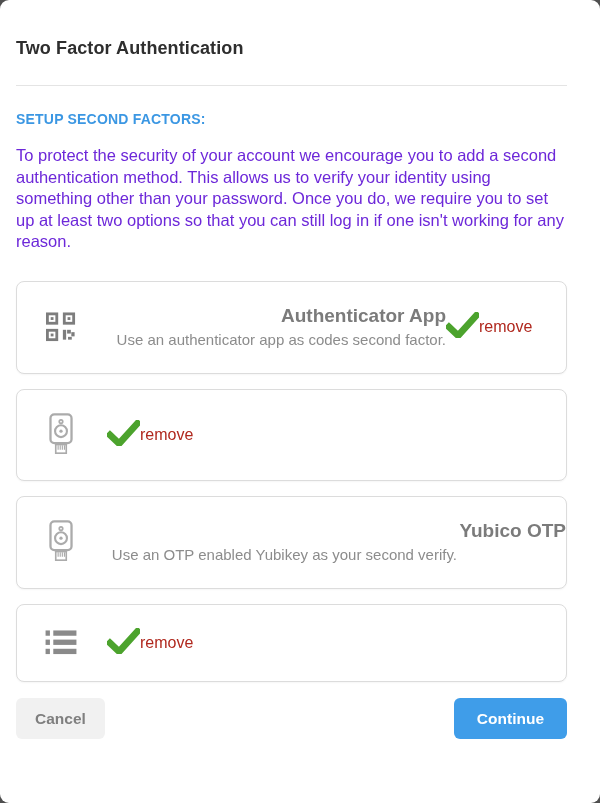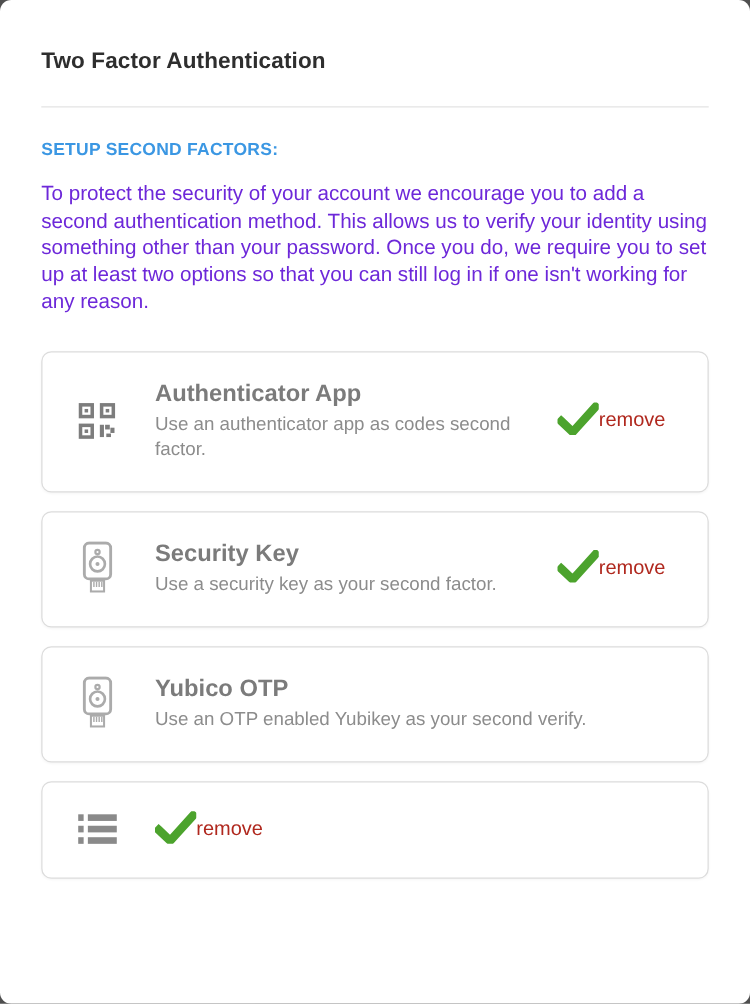--- a/index.html
+++ b/index.html
@@ -4,21 +4,21 @@
 <style>
   html,body{margin:0;padding:0;}
   body{
     background:#4f4f4f;
     font-family:"Liberation Sans","DejaVu Sans",sans-serif;
     width:600px;height:803px;overflow:hidden;
   }
   .modal{
     width:600px;height:803px;box-sizing:border-box;
     background:#ffffff;border-radius:9px;
-    padding:30px 33px 0 33px;position:relative;overflow:hidden;
+    padding:30px 33px 0 16px;position:relative;overflow:hidden;
   }
   .page-title{
     font-size:18px;font-weight:700;color:#2e2e2e;
     margin:8px 0 0 0;letter-spacing:.1px;
   }
   .divider{
     border:none;border-top:1px solid #e4e4e4;
     margin:26px 0 25px 0;
   }
   .intro-label{
@@ -26,21 +26,21 @@
     letter-spacing:.2px;margin-bottom:18px;
   }
   .intro-body{
     font-size:16.5px;color:#6d28d9;line-height:21.5px;margin:0;
   }
   .factor-list{margin-top:28px;}
   .factor-card{
     border:1px solid #dcdcdc;border-radius:8px;background:#fff;
     box-shadow:0 1px 2px rgba(0,0,0,.04);
     display:flex;align-items:center;
-    padding:23px 0 23px 22px;margin-bottom:15px;
+    padding:23px 0 23px 22px;margin-bottom:15px;text-align:right;
   }
   .icon-wrap{width:44px;display:flex;justify-content:center;align-items:center;margin-right:24px;}
   .factor-text{flex:1;min-width:0;}
   .factor-title{font-size:19px;font-weight:700;color:#7b7b7b;}
   .factor-desc{font-size:15px;color:#8c8c8c;line-height:20px;margin-top:3px;max-width:350px;}
   .status-col{
     width:92px;margin-right:28px;flex:none;
     display:flex;flex-direction:row;align-items:center;
   }
   .check-svg{margin-bottom:4px;}
@@ -115,24 +115,20 @@
           <rect x="3" y="1.5" width="22" height="30" rx="4" stroke-width="2.4"></rect>
           <circle cx="14" cy="9" r="1.8" stroke-width="1.8"></circle>
           <circle cx="14" cy="19" r="6.2" stroke-width="2.2"></circle>
           <rect x="8.5" y="33" width="11" height="9" stroke-width="1.7"></rect>
           <path d="M11 33.8v4.5 M13.2 33.8v4.5 M15.4 33.8v4.5 M17.6 33.8v4.5" stroke-width="1.2"></path>
         </g>
         <circle cx="14" cy="19" r="1.7" fill="#ababab"></circle>
       </svg>
 
     </div>
-    <div class="factor-text">
-      <div class="factor-title">Security Key</div>
-      <div class="factor-desc">Use a security key as your second factor.</div>
-    </div>
     <div class="status-col">
       <svg class="check-svg" width="33" height="26" viewBox="0 0 34 27" aria-hidden="true">
         <path d="M3 15.5 L12.5 24.5 L31.5 3.5" fill="none" stroke="#4ca32d" stroke-width="7" stroke-linecap="square" stroke-linejoin="miter"></path>
       </svg>
       <a class="remove-link">remove</a>
     </div>
   </div>
 
   <div class="factor-card">
     <div class="icon-wrap">
@@ -172,14 +168,18 @@
     </div>
     <div class="status-col">
       <svg class="check-svg" width="33" height="26" viewBox="0 0 34 27" aria-hidden="true">
         <path d="M3 15.5 L12.5 24.5 L31.5 3.5" fill="none" stroke="#4ca32d" stroke-width="7" stroke-linecap="square" stroke-linejoin="miter"></path>
       </svg>
       <a class="remove-link">remove</a>
     </div>
   </div>
 </div>
 
+  <div class="footer">
+    <button class="btn btn-cancel">Cancel</button>
+    <button class="btn btn-continue">Continue</button>
+  </div>
 
 </div>
 
 </body></html>

